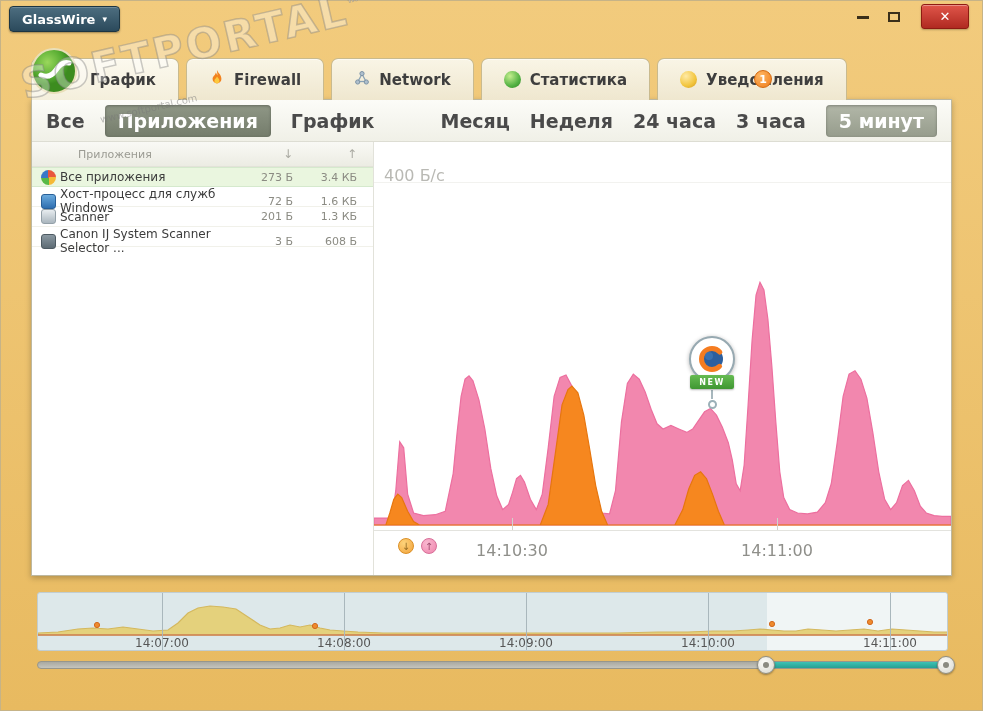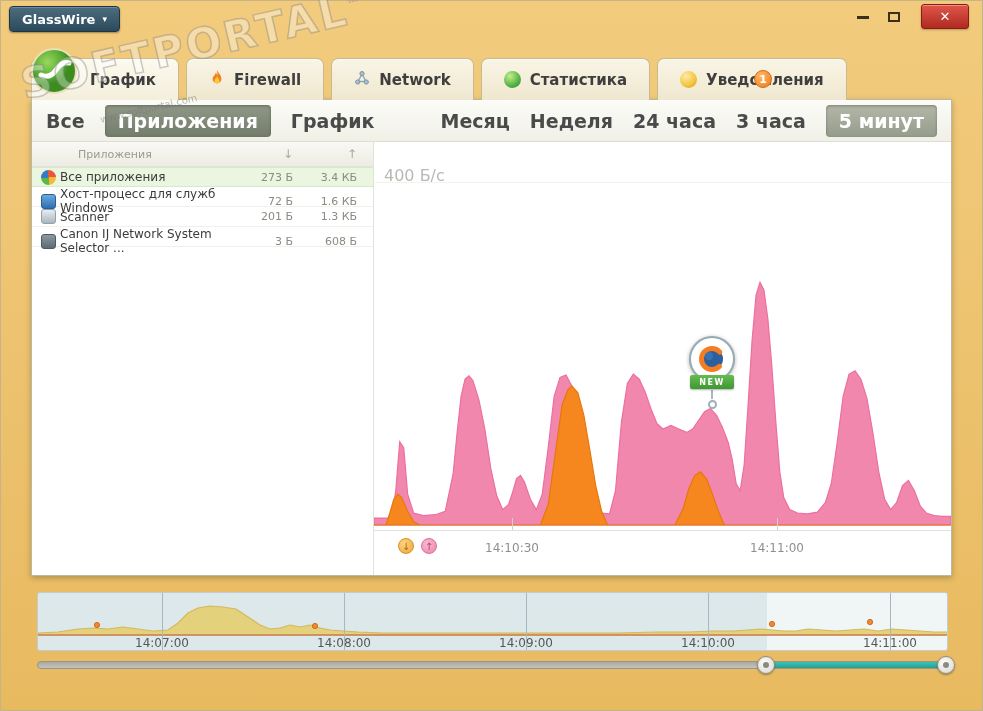--- a/index.html
+++ b/index.html
@@ -69,21 +69,21 @@
   .ic-system { background:linear-gradient(#e8edf0,#aab6be); border:1px solid #93a0a8; }
   .ic-canon { background:linear-gradient(#8b99a2,#5d6b74); border:1px solid #4d5a62; }
 
   
   .graph { flex:1; position:relative; background:#fff; overflow:hidden; }
   .gridline400 { position:absolute; left:0; right:0; top:40px; border-top:1px solid #f2f2ef; }
   .ylabel { position:absolute; left:10px; top:24px; font-size:16px; color:#b9b9b4; }
   .chart-svg { position:absolute; left:0; top:0; width:100%; height:388px; }
   .xtick-mark { position:absolute; width:1px; height:12px; background:#d2d2cc; top:376px; }
   .xstrip { position:absolute; left:0; right:0; top:388px; height:45px; border-top:1px solid #e3e3de; background:#fff; }
-  .xtick-label { position:absolute; top:10px; transform:translateX(-50%); font-size:12px; color:#8f8f8a; }
+  .xtick-label { position:absolute; top:10px; transform:translateX(-50%); font-size:16px; color:#8f8f8a; }
   .legend { position:absolute; left:24px; top:7px; display:flex; gap:7px; }
   .lg { width:16px; height:16px; border-radius:50%; display:flex; align-items:center; justify-content:center; font-size:10px; cursor:pointer; }
   .lg-down { background:radial-gradient(circle at 35% 30%, #fdd37a, #f2a33c); border:1px solid #db8f24; color:rgba(90,60,0,.65); }
   .lg-up { background:radial-gradient(circle at 35% 30%, #f9b8d0, #ef85ad); border:1px solid #d86e98; color:rgba(110,20,60,.65); }
 
   .marker { position:absolute; left:312px; top:194px; width:52px; z-index:5; cursor:pointer; }
   .balloon { width:46px; height:46px; margin:0 auto; border-radius:50%; background:#fff; border:2px solid #97a9b1;
     display:flex; align-items:center; justify-content:center; box-shadow:0 1px 4px rgba(0,0,0,.3); }
   .ribbon { width:44px; height:14px; margin:-7px auto 0; background:linear-gradient(#66bb52,#3f9732); border-radius:2px;
     color:#fff; font-size:8px; font-weight:bold; letter-spacing:1.5px; display:flex; align-items:center; justify-content:center;
@@ -218,21 +218,21 @@
           <span class="val">1.6 КБ</span>
         </div>
         <div class="lrow">
           <span class="ic ic-system"></span>
           <span>Scanner</span>
           <span class="val">201 Б</span>
           <span class="val">1.3 КБ</span>
         </div>
         <div class="lrow">
           <span class="ic ic-canon"></span>
-          <span>Canon IJ Network System Selector ...</span>
+          <span>Canon IJ System Scanner Selector ...</span>
           <span class="val">3 Б</span>
           <span class="val">608 Б</span>
         </div>
       </div>
 
       <div class="graph">
         <div class="gridline400"></div>
         <div class="ylabel">400 Б/с</div>
         <svg id="main-chart" class="chart-svg" viewBox="0 0 583 388" preserveAspectRatio="none">
             <polygon points="0,376.1 18,376.1 22,348.7 26,299.8 30,305.8 34,352.1 40,371.0 50,373.6 62,372.7 72,369.3 80,331.6 84,290.4 88,254.4 92,237.2 96,233.8 100,238.9 106,257.8 112,287.0 118,326.4 124,353.8 130,367.6 136,362.4 140,350.4 144,336.7 148,333.3 152,340.1 158,357.3 164,367.6 170,352.1 176,305.8 182,254.4 188,235.5 194,232.9 200,244.1 206,269.8 212,304.1 218,335.0 224,360.7 230,371.0 238,371.9 244,348.7 250,280.1 256,241.5 262,232.1 268,237.2 274,250.1 280,267.2 286,281.8 292,287.0 300,283.5 308,287.0 316,290.4 322,287.0 328,278.4 334,269.8 340,266.4 346,273.2 352,285.2 358,300.7 362,317.8 366,341.8 370,348.7 374,323.0 378,262.9 382,198.6 386,153.2 390,140.3 394,148.0 398,177.2 402,224.4 406,280.1 410,329.8 414,355.6 420,367.6 428,371.0 438,371.9 448,370.1 456,360.7 462,341.8 468,300.7 474,254.4 480,232.1 486,228.7 492,237.2 498,256.1 504,290.4 510,329.8 516,357.3 522,367.6 528,360.7 534,343.6 540,338.4 546,348.7 552,364.1 558,371.0 566,373.6 574,374.4 583,374.4 583,383 0,383" fill="#f287ae" stroke="#ec6f9f" stroke-width="1.2"></polygon>

